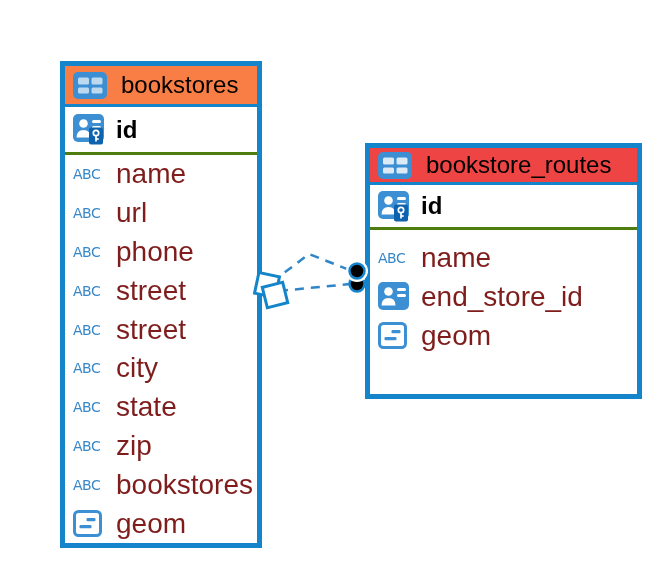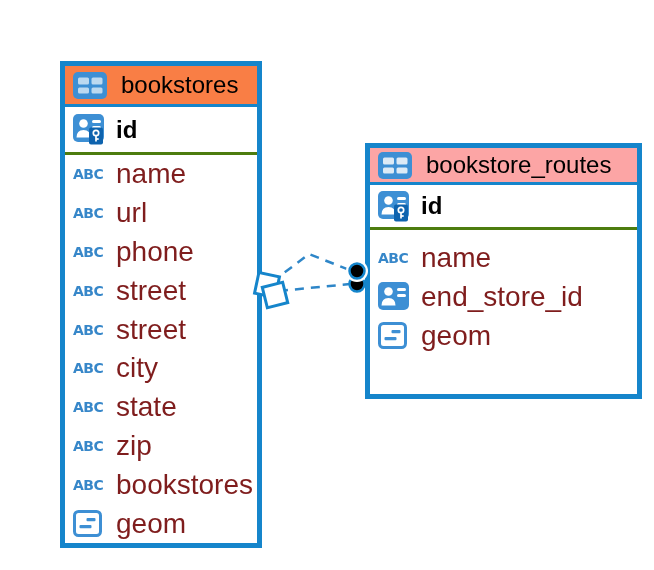--- a/index.html
+++ b/index.html
@@ -4,35 +4,35 @@
 <style>
   html,body{margin:0;padding:0;background:#fff;}
   .canvas{position:relative;width:654px;height:570px;background:#fff;overflow:hidden;
           font-family:"Liberation Sans",sans-serif;}
   .tbl{position:absolute;border:5px solid #1585cb;background:#fff;box-sizing:border-box;}
   .tbl-bookstores{left:60px;top:61px;width:202px;height:487px;}
   .tbl-routes{left:365px;top:143px;width:277px;height:256px;}
   .thead{display:flex;align-items:center;gap:14px;padding-left:8px;
          border-bottom:3px solid #1585cb;box-sizing:border-box;}
   .thead.orange{background:#f97e45;height:41px;}
-  .thead.gray{background:#fca5a5;height:37px;}
+  .thead.gray{background:#ef4444;height:37px;}
   .tname{font-size:24px;color:#000;white-space:nowrap;}
   .pkrow{display:flex;align-items:center;gap:9px;padding-left:8px;
          border-bottom:3px solid #4d7c0f;box-sizing:border-box;}
   .tbl-bookstores .pkrow{height:48px;}
   .tbl-routes .pkrow{height:45px;}
   .pktext{font-size:24px;font-weight:bold;color:#000;}
   .fields{display:flex;flex-direction:column;}
   .tbl-routes .fields{padding-top:8px;}
   .frow{display:flex;align-items:center;gap:9px;padding-left:8px;}
   .tbl-bookstores .frow{height:38.8px;}
   .tbl-routes .frow{height:39px;}
   .ftext{font-size:28px;color:#7f1d1d;white-space:nowrap;}
   .islot{width:34px;display:flex;align-items:center;justify-content:flex-start;flex:none;}
-  .abc{font-family:"DejaVu Sans",sans-serif;font-weight:bold;font-size:14px;
+  .abc{font-family:"DejaVu Sans",sans-serif;font-weight:normal;font-size:14px;
        letter-spacing:-0.5px;color:#3787c9;line-height:1;}
   .overlay{position:absolute;left:0;top:0;pointer-events:none;}
   .dash{fill:none;stroke:#2e86c8;stroke-width:2.5;stroke-dasharray:9 7;}
 </style>
 </head>
 <body>
 
 <div class="canvas">
 
   <div class="tbl tbl-bookstores">

